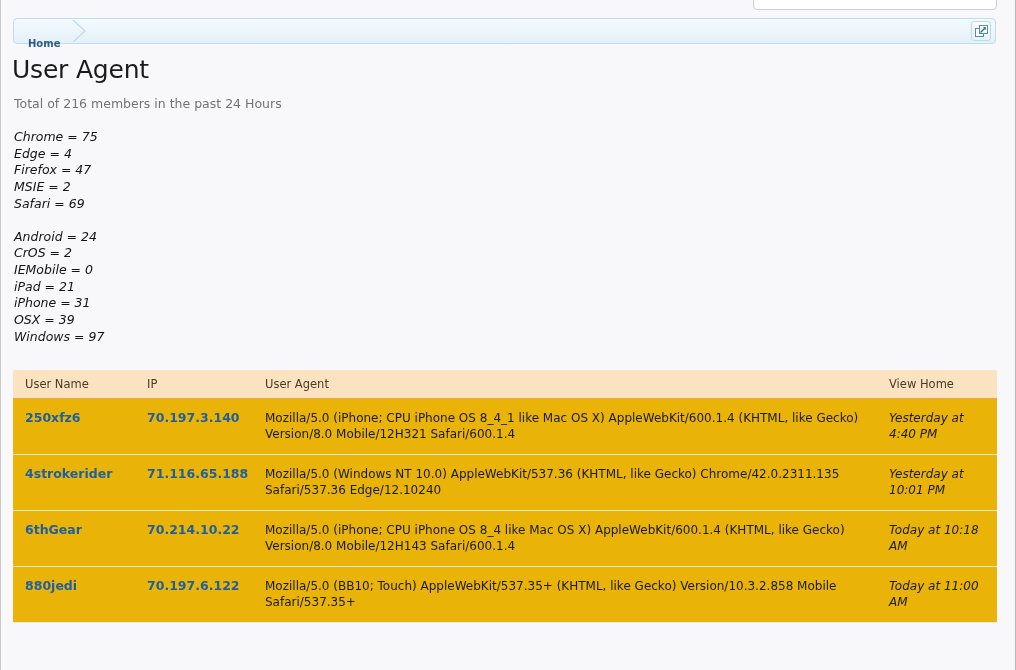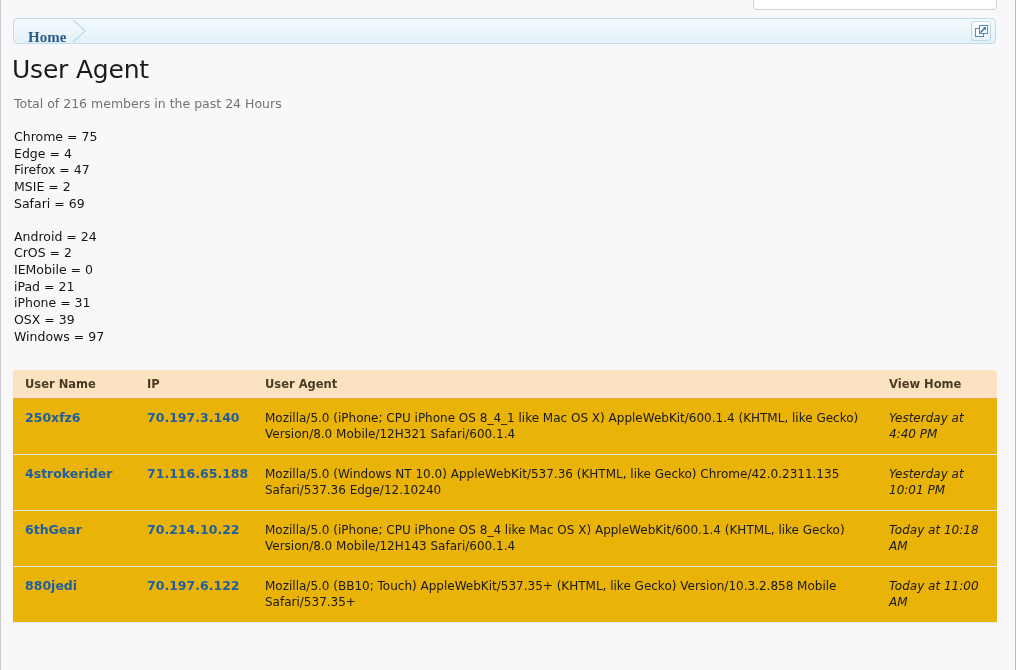--- a/index.html
+++ b/index.html
@@ -53,31 +53,30 @@
   .breadcrumb-bar {
     position: absolute;
     left: 13px; top: 18px;
     width: 983px; height: 26px;
     background: linear-gradient(to bottom, #f4fafd 0%, #e4f1f8 100%);
     border: 1px solid #bfdcea;
     border-radius: 4px;
   }
   .crumb {
     position: absolute;
-    left: 0px; top: 6px;
+    left: 0px; top: 12px;
     height: 24px;
     display: flex;
     align-items: center;
     padding: 0 12px 0 14px;
-    font-size: 15px;
+    font-size: 10px;
     font-weight: bold;
     color: #2c5d87;
     text-decoration: none;
     cursor: pointer;
-    font-family: Liberation Serif, serif;
   }
   .crumb-sep {
     position: absolute;
     left: 57px; top: 1px;
     width: 22px; height: 22px;
     overflow: hidden;
   }
   .crumb-sep svg { display: block; }
   .expand-btn {
     position: absolute;
@@ -113,38 +112,38 @@
   
   .stats {
     position: absolute;
     left: 14px; top: 129px;
     font-size: 12.5px;
     color: #141414;
     line-height: 16.7px;
   }
   .stats-group { margin: 0; padding: 0; }
   .stats-gap { height: 16px; }
-  .stat-line { white-space: nowrap; }
+  .stat-line { white-space: nowrap; font-style: italic; }
 
   
   .ua-table {
     position: absolute;
     left: 13px; top: 370px;
     width: 984px;
     border-collapse: collapse;
     font-size: 12px;
     background: #fcfcfe;
     table-layout: fixed;
   }
   .ua-table thead th {
     background: #fbe2c0;
     border-bottom: 1px solid #e8a64a;
     color: #4a3b23;
     font-size: 11.5px;
-    font-weight: bold;
+    font-weight: normal;
     text-align: left;
     padding: 7px 6px 6px 12px;
     height: 28px;
     cursor: pointer;
   }
   .ua-table thead th:first-child { border-top-left-radius: 2px; }
   .ua-table thead th:last-child  { border-top-right-radius: 2px; }
   .ua-table tbody td {
     border-bottom: 1px solid #dfeaf3;
     padding: 11px 6px 11px 12px;

